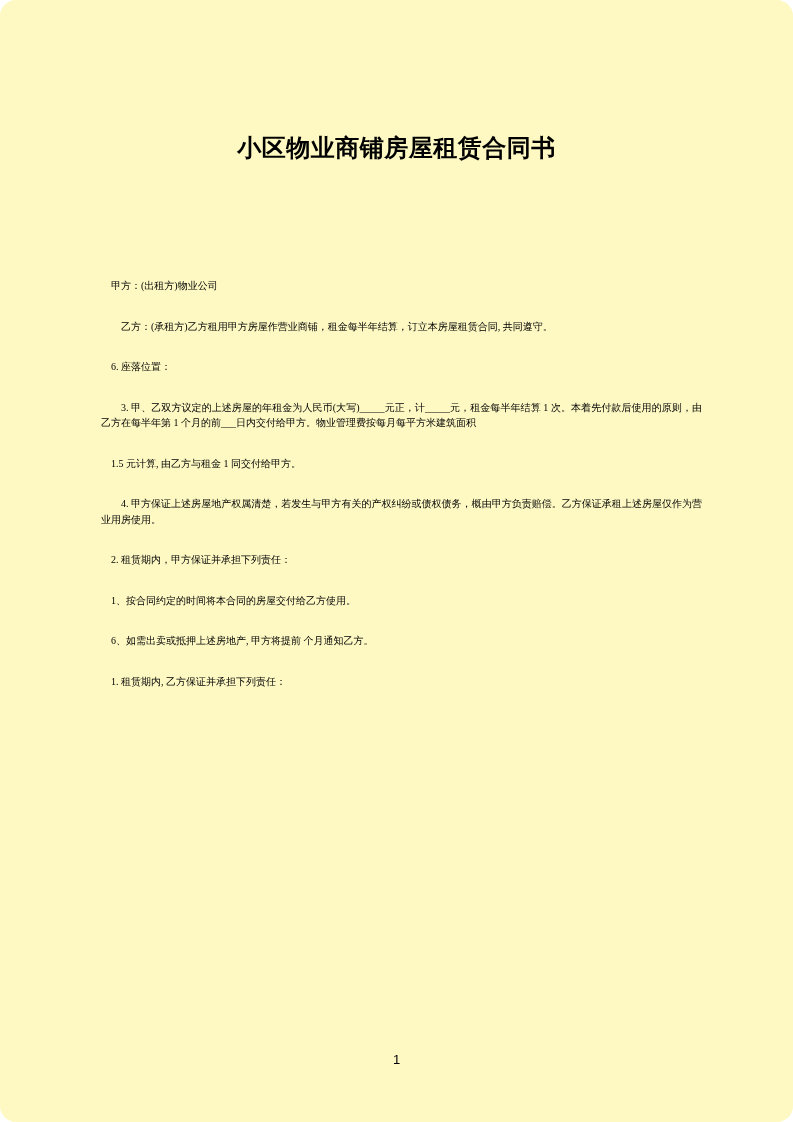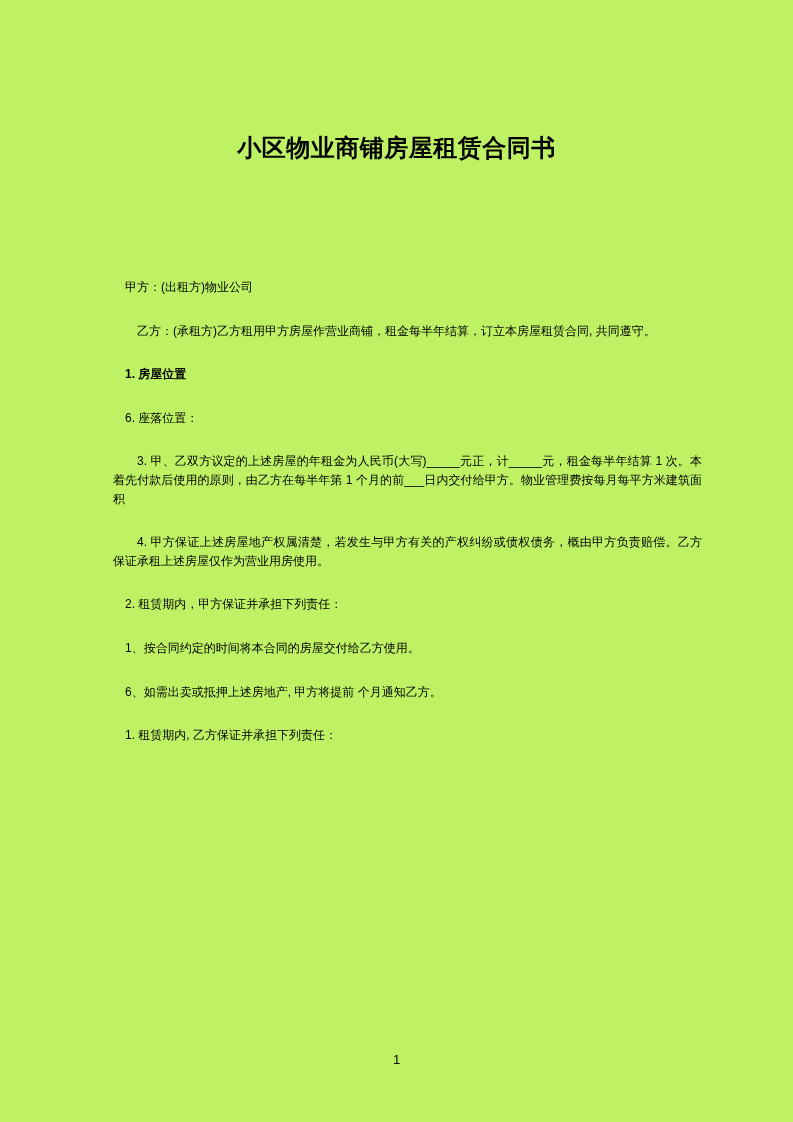--- a/index.html
+++ b/index.html
@@ -8,47 +8,49 @@
     background: #ffffff;
   }
   body {
     font-family: "Liberation Sans", "DejaVu Sans", sans-serif;
     color: #000000;
   }
   .page {
     width: 793px;
     height: 1122px;
     position: relative;
-    background: #bef264;
+    background: #fef9c3;
     box-sizing: border-box;
     overflow: hidden;
+    border-radius: 16px;
   }
   .doc-title {
     position: absolute;
     top: 132px;
     left: 0;
     right: 0;
     text-align: center;
     font-size: 24px;
     font-weight: bold;
     letter-spacing: 0.5px;
     line-height: 1.3;
   }
   .body-block {
     position: absolute;
     top: 278px;
     left: 97px;
     width: 605px;
   }
   .para {
-    font-size: 12px;
+    font-size: 10px;
     line-height: 1.55;
-    margin: 0 0 25px 16px;
+    margin: 0 0 25px 4px;
     text-align: justify;
     text-justify: inter-ideograph;
+    font-family: Liberation Serif, serif;
   }
   .para.indent {
     text-indent: 2em;
   }
   .para.indent-small {
     text-indent: 1em;
   }
   .para.bold {
     font-weight: bold;
   }
@@ -64,23 +66,23 @@
 </head>
 <body>
 
 <div class="page">
 
   <div class="doc-title">小区物业商铺房屋租赁合同书</div>
 
   <div class="body-block">
     <p class="para indent-small">甲方：(出租方)物业公司</p>
     <p class="para indent">乙方：(承租方)乙方租用甲方房屋作营业商铺，租金每半年结算，订立本房屋租赁合同, 共同遵守。</p>
-    <p class="para indent-small bold">1. 房屋位置</p>
     <p class="para indent-small">6. 座落位置：</p>
     <p class="para indent">3. 甲、乙双方议定的上述房屋的年租金为人民币(大写)_____元正，计_____元，租金每半年结算 1 次。本着先付款后使用的原则，由乙方在每半年第 1 个月的前___日内交付给甲方。物业管理费按每月每平方米建筑面积</p>
+    <p class="para indent-small">1.5 元计算, 由乙方与租金 1 同交付给甲方。</p>
     <p class="para indent">4. 甲方保证上述房屋地产权属清楚，若发生与甲方有关的产权纠纷或债权债务，概由甲方负责赔偿。乙方保证承租上述房屋仅作为营业用房使用。</p>
     <p class="para indent-small">2. 租赁期内，甲方保证并承担下列责任：</p>
     <p class="para indent-small">1、按合同约定的时间将本合同的房屋交付给乙方使用。</p>
     <p class="para indent-small">6、如需出卖或抵押上述房地产, 甲方将提前 个月通知乙方。</p>
     <p class="para indent-small">1. 租赁期内, 乙方保证并承担下列责任：</p>
   </div>
 
   <div class="page-number">1</div>
 
 </div>

